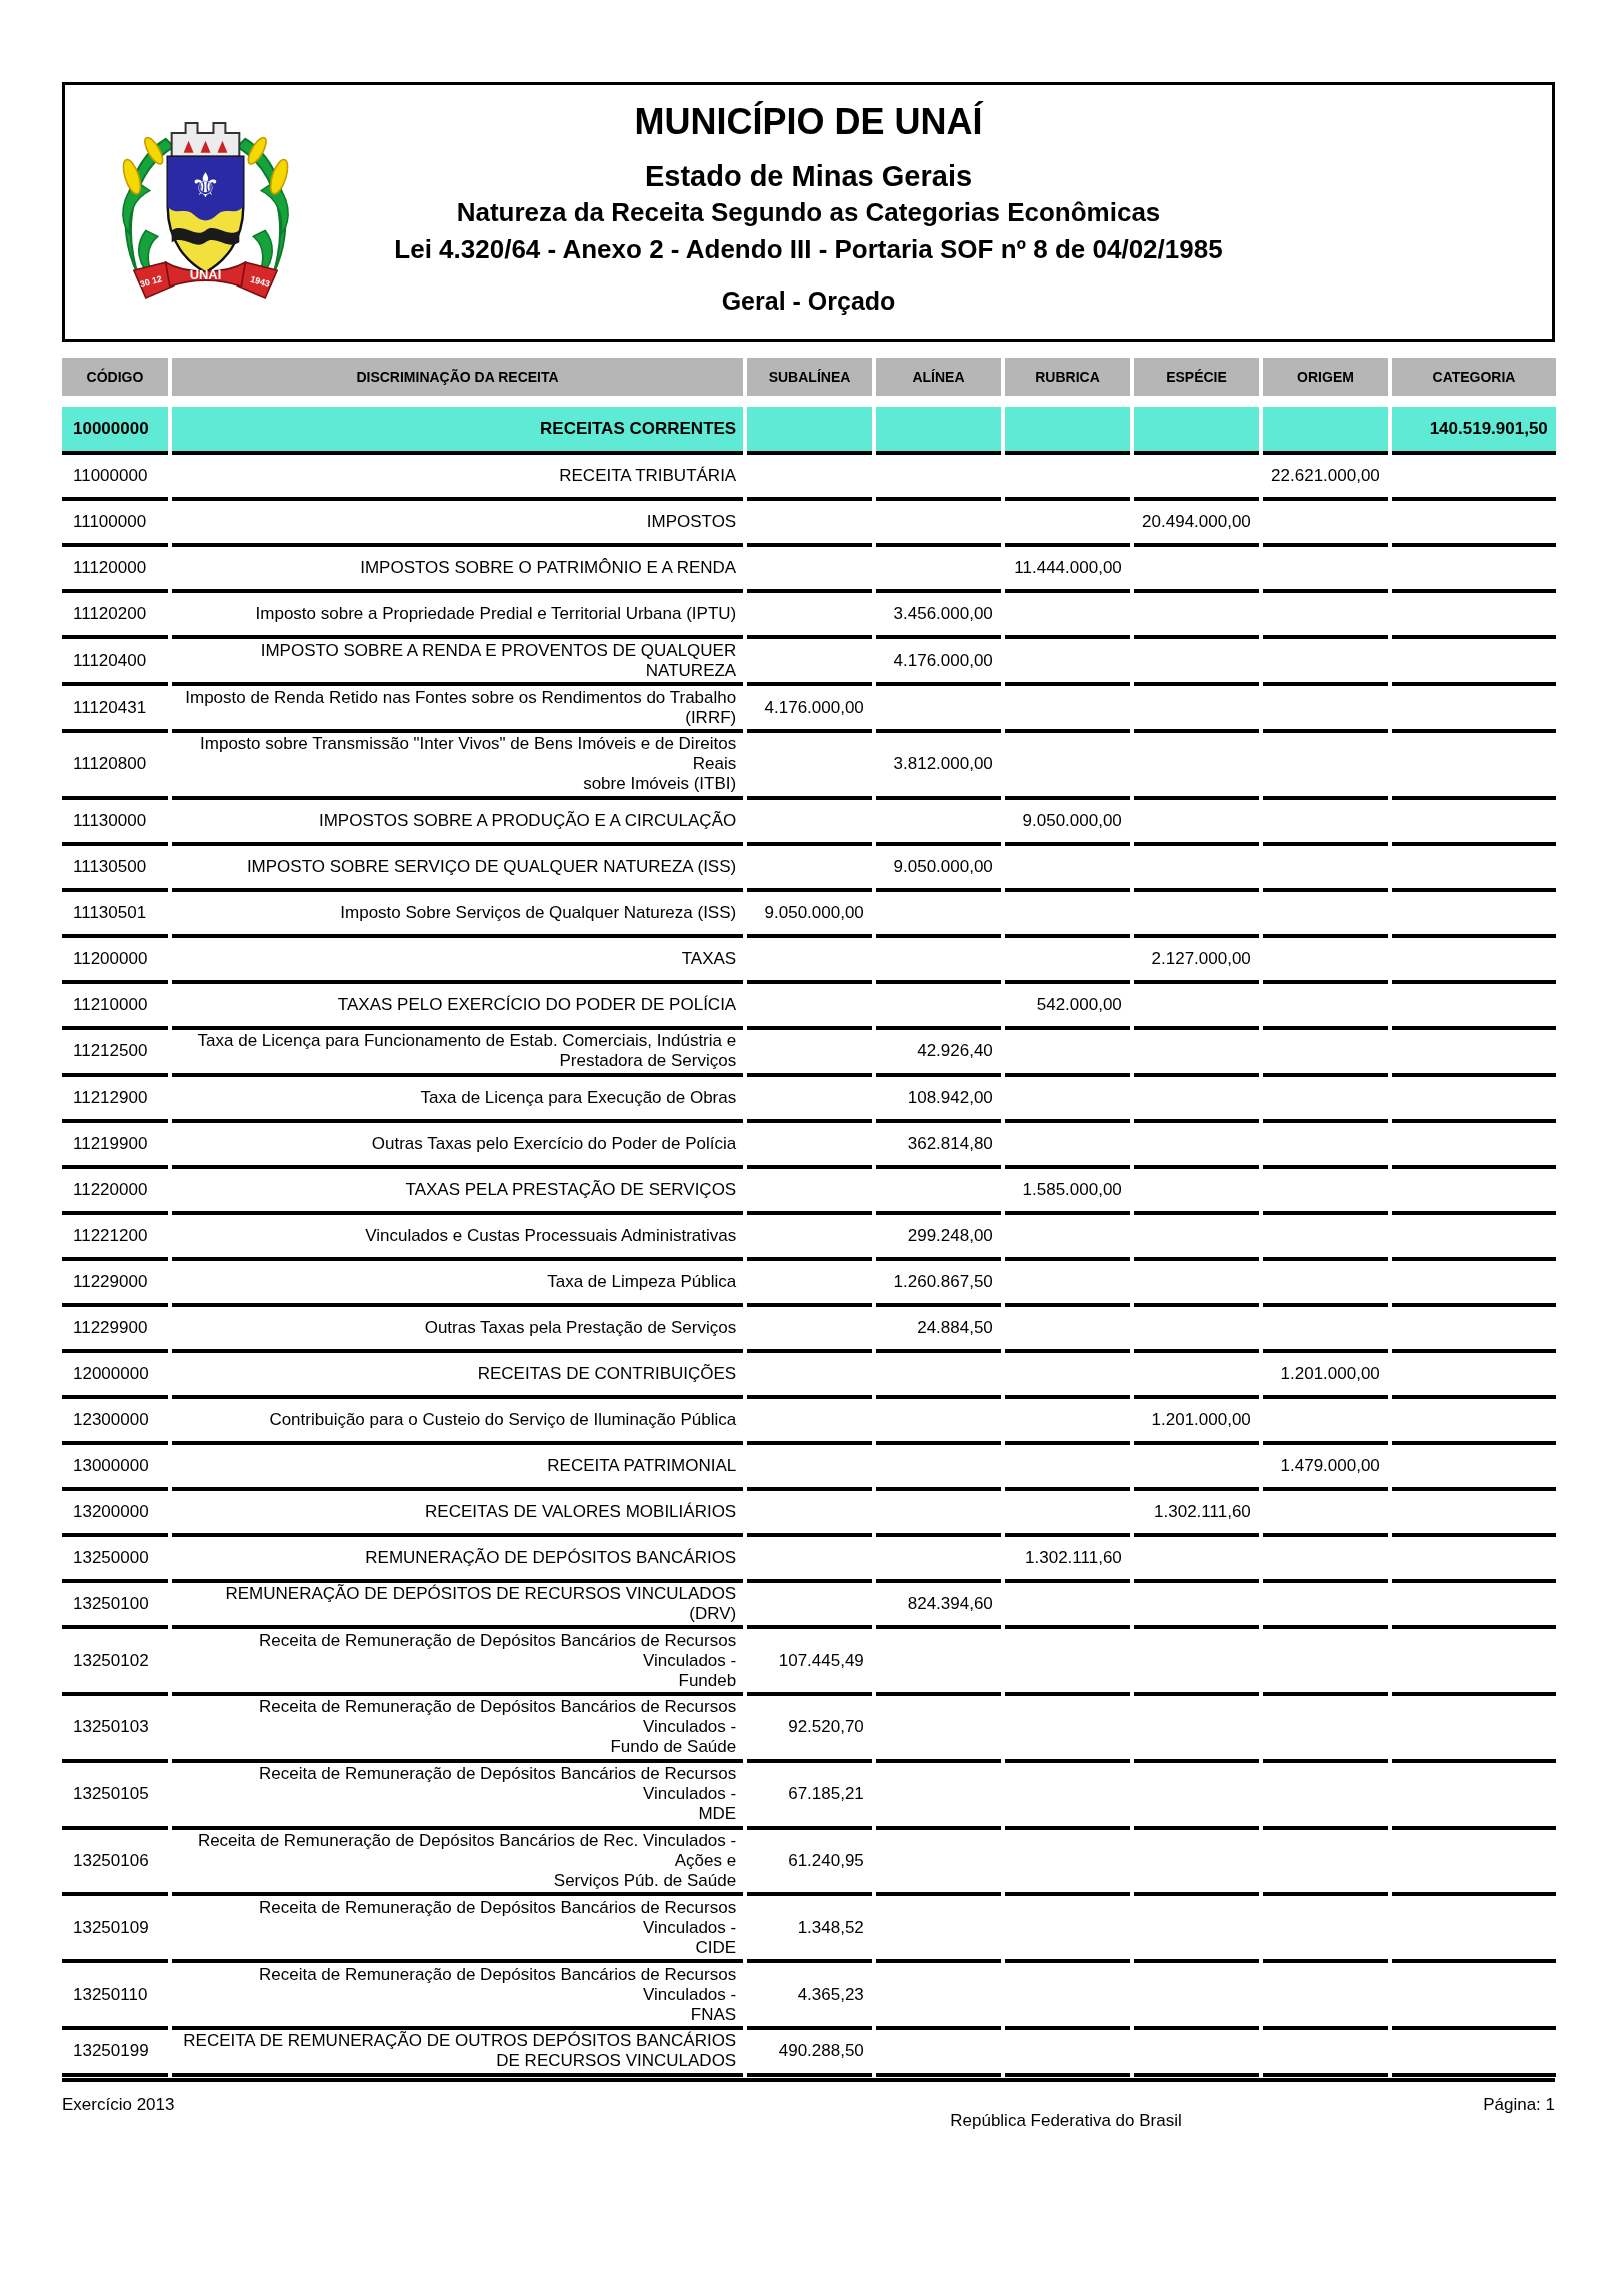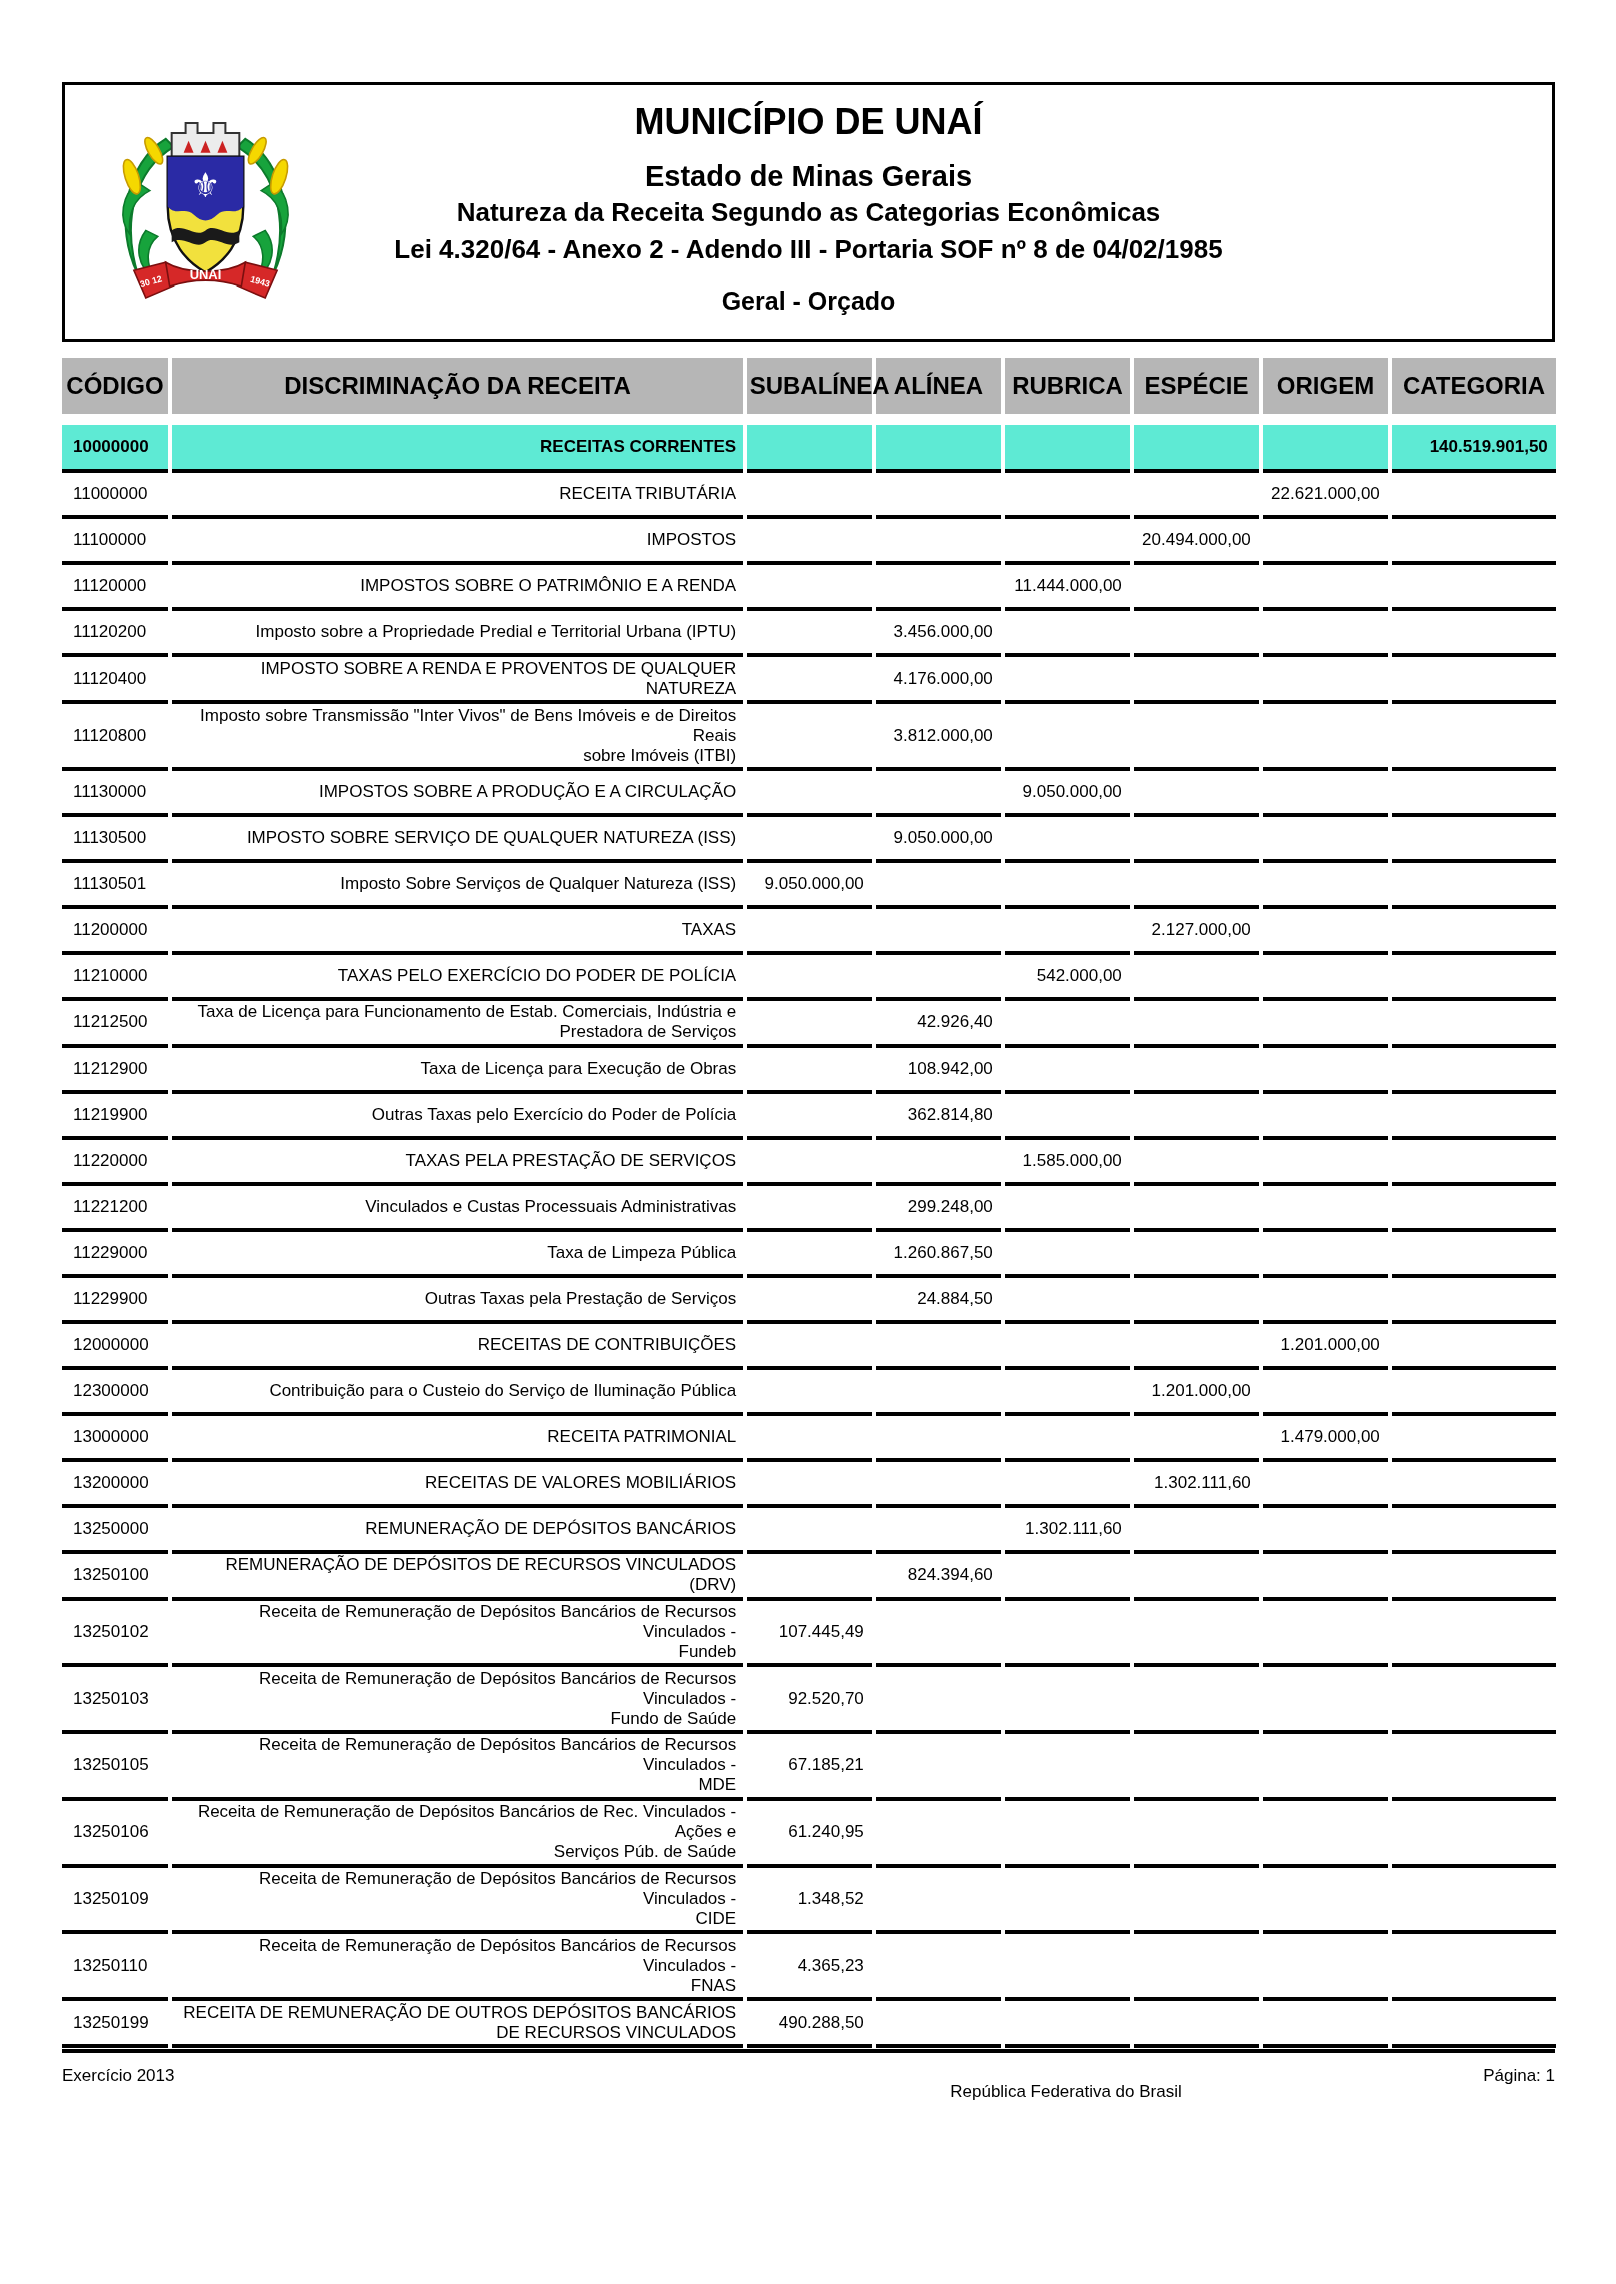--- a/index.html
+++ b/index.html
@@ -44,22 +44,22 @@
     margin-top: 16.4px;
     font-size: 17px;
   }
   col.c-codigo { width: 108px; }
   col.c-descr  { width: 575px; }
   col.c-val    { width: 129px; }
   col.c-cat    { width: 166px; }
 
   thead th {
     background: #b6b6b6;
-    height: 56px;
-    font-size: 24px;
+    height: 38px;
+    font-size: 14px;
     font-weight: bold;
     text-align: center;
     border-left: 4.1px solid #fff;
     padding: 0 2.7px;
     vertical-align: middle;
   }
   thead th:first-child { border-left: none; }
 
   tbody tr {
     height: 46px;
@@ -234,20 +234,31 @@
     <td class="cell-code">11120400</td>
     <td class="cell-desc">IMPOSTO SOBRE A RENDA E PROVENTOS DE QUALQUER NATUREZA</td>
     <td class="cell-num"></td>
     <td class="cell-num">4.176.000,00</td>
     <td class="cell-num"></td>
     <td class="cell-num"></td>
     <td class="cell-num"></td>
     <td class="cell-num"></td>
   </tr>
         <tr>
+    <td class="cell-code">11120431</td>
+    <td class="cell-desc">Imposto de Renda Retido nas Fontes sobre os Rendimentos do Trabalho
+(IRRF)</td>
+    <td class="cell-num">4.176.000,00</td>
+    <td class="cell-num"></td>
+    <td class="cell-num"></td>
+    <td class="cell-num"></td>
+    <td class="cell-num"></td>
+    <td class="cell-num"></td>
+  </tr>
+        <tr>
     <td class="cell-code">11120800</td>
     <td class="cell-desc">Imposto sobre Transmissão "Inter Vivos" de Bens Imóveis e de Direitos Reais
 sobre Imóveis (ITBI)</td>
     <td class="cell-num"></td>
     <td class="cell-num">3.812.000,00</td>
     <td class="cell-num"></td>
     <td class="cell-num"></td>
     <td class="cell-num"></td>
     <td class="cell-num"></td>
   </tr>

